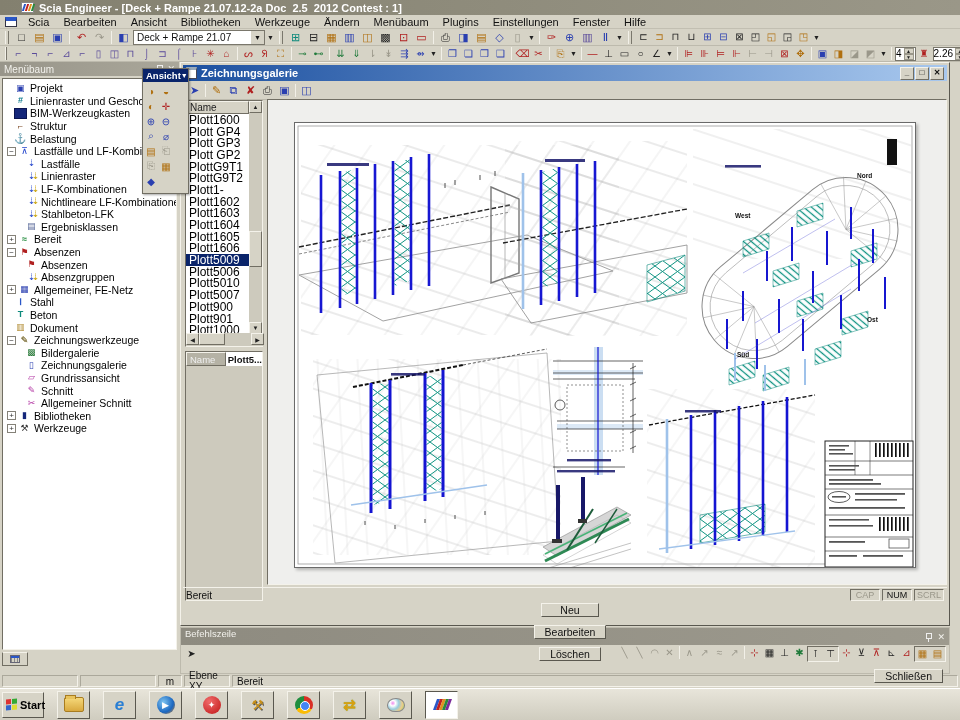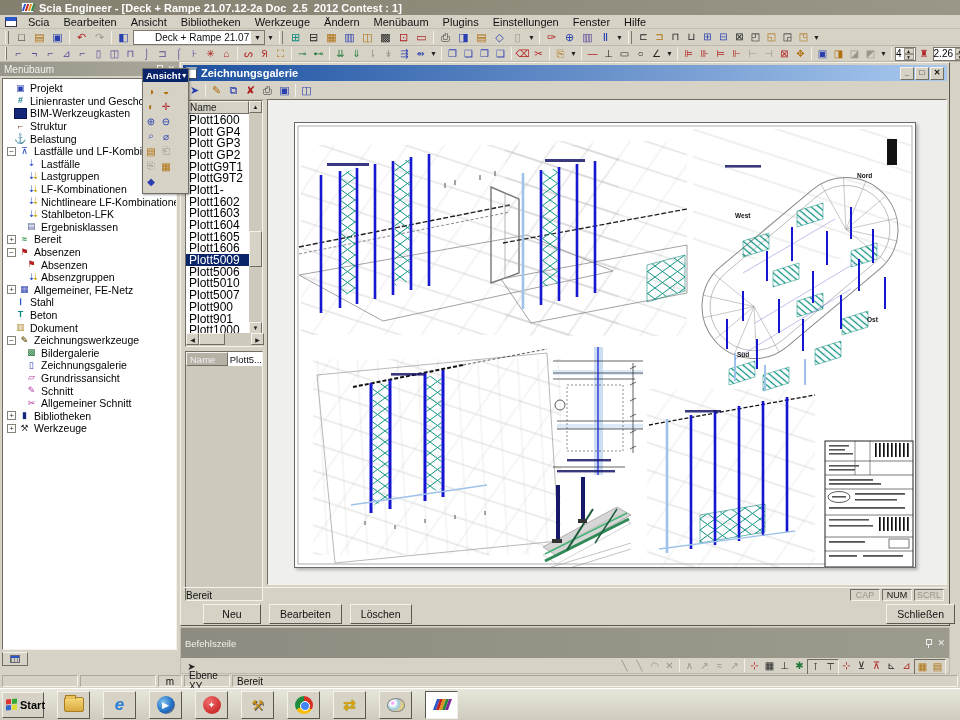--- a/index.html
+++ b/index.html
@@ -17,21 +17,21 @@
   #menubar .mi{padding:0 7px;color:#111;}
   .mdi-ico{width:12px;height:10px;border:1px solid #334;background:#fff;border-top:4px solid #2a57c8;margin:0 4px 0 5px;}
   
   .tbrow{left:0;width:960px;background:#d6d3c6;display:flex;align-items:center;gap:1px;padding-left:2px;border-bottom:1px solid #bdbaad;}
   #tb1{top:29px;height:17px;} #tb2{top:46px;height:16px;}
   .grip{width:4px;height:13px;border-left:1px solid #f2f0e8;border-right:1px solid #7a776c;margin:0 3px;}
   .tsep{width:1px;height:13px;background:#9a978a;border-right:1px solid #f2f0e8;margin:0 2px;}
   .ti{width:17px;height:15px;display:inline-flex;align-items:center;justify-content:center;font-size:11px;line-height:1;color:#333;flex:none;}
   .ti.sm{width:15px;font-size:10px;}
   .dda{width:9px;height:15px;display:inline-flex;align-items:center;justify-content:center;font-size:7px;color:#222;flex:none;}
-  .combo{height:15px;background:#fff;border:1px solid #7a776c;display:flex;align-items:center;font-size:10px;padding-left:21px;color:#111;}
+  .combo{height:15px;background:#fff;border:1px solid #7a776c;display:flex;align-items:center;font-size:10px;padding-left:3px;color:#111;}
   .combo .cbtn{margin-left:auto;width:13px;height:13px;background:#d6d3c6;display:flex;align-items:center;justify-content:center;font-size:7px;}
   .spin{height:14px;background:#fff;border:1px solid #7a776c;display:flex;align-items:center;font-size:10px;justify-content:flex-end;padding-right:1px;}
   .spin .ud{width:10px;height:12px;display:flex;flex-direction:column;margin-left:2px;}
   .spin .ud b{flex:1;background:#d6d3c6;border:1px solid #9a978a;font-size:5px;line-height:4px;text-align:center;color:#222;}
   .c-red{color:#b02020;} .c-blu{color:#2a3fb0;} .c-grn{color:#1f7a3a;} .c-tea{color:#0d8a7c;} .c-pur{color:#5a4a9a;} .c-org{color:#b07010;} .c-gry{color:#9a978a;} .c-dk{color:#222;}
   
   #sidebar{left:0;top:62px;width:179px;height:612px;background:#d6d3c6;}
   .panhead{height:14px;background:linear-gradient(90deg,#98958a,#aaa79a);color:#f2f1ec;font-size:10px;display:flex;align-items:center;padding:0 4px;}
   .panhead .sp{margin-left:auto;display:flex;gap:3px;align-items:center;}
   .pin-icon{position:relative;width:9px;height:10px;display:inline-block;}
@@ -77,33 +77,33 @@
   .lrow{height:11.7px;font-size:12px;display:flex;align-items:center;padding-left:3px;color:#000;width:63px;white-space:nowrap;overflow:hidden;}
   .lrow.sel{background:#0a246a;color:#fff;}
   .vsb{position:absolute;right:0;top:0;width:13px;height:233px;background:#cdcabd;}
   .sbtn{width:13px;height:12px;background:#d6d3c6;border:1px solid;border-color:#f4f2ea #716e63 #716e63 #f4f2ea;font-size:6px;display:flex;align-items:center;justify-content:center;color:#222;}
   .vthumb{position:absolute;left:0;top:130px;width:13px;height:36px;background:#d6d3c6;border:1px solid;border-color:#f4f2ea #716e63 #716e63 #f4f2ea;}
   .hsb{position:absolute;left:0;bottom:0;width:78px;height:13px;background:#cdcabd;display:flex;}
   .hthumb{width:26px;height:12px;background:#d6d3c6;border:1px solid;border-color:#f4f2ea #716e63 #716e63 #f4f2ea;}
   #gprops{left:4px;top:288px;width:78px;height:250px;background:#cdcabd;border:1px solid;border-color:#716e63 #f4f2ea #f4f2ea #716e63;}
   .prow{display:flex;height:14px;}
   .pkey{width:45px;background:#b5b2a5;border:1px solid;border-color:#f4f2ea #716e63 #716e63 #f4f2ea;font-size:9.5px;color:#eee;display:flex;align-items:center;padding-left:3px;}
-  .pval{flex:1;background:#fff;font-size:9.5px;display:flex;align-items:center;padding-left:2px;color:#111;}
+  .pval{flex:1;background:#fff;font-size:9.5px;display:flex;align-items:center;padding-left:2px;color:#111;font-weight:bold;}
   #gpreview{left:86px;top:36px;width:680px;height:486px;background:#efefed;border:1px solid;border-color:#716e63 #f4f2ea #f4f2ea #716e63;}
   #page{left:26px;top:22px;width:622px;height:446px;background:#fff;border:1px solid #6a6a6a;box-shadow:2px 2px 3px rgba(0,0,0,.25);}
   #page svg{display:block;}
   #gstatus{left:2px;top:524px;width:764px;height:15px;border-top:1px solid #f4f2ea;display:flex;align-items:center;font-size:10px;color:#111;padding:0 3px;}
   .indset{margin-left:auto;display:flex;gap:2px;}
   .ind{width:30px;height:12px;border:1px solid;border-color:#716e63 #f4f2ea #f4f2ea #716e63;font-size:9px;display:flex;align-items:center;justify-content:center;color:#9a978a;}
   .ind.on{color:#111;}
-  #gbuttons{left:16px;top:540px;width:764px;height:22px;display:flex;align-items:center;gap:8px;padding-left:6px;}
+  #gbuttons{left:4px;top:540px;width:764px;height:22px;display:flex;align-items:center;gap:8px;padding-left:6px;flex-direction:column;}
   .btn{height:20px;background:#d6d3c6;border:1px solid;border-color:#f4f2ea #5a584f #5a584f #f4f2ea;font-size:10.5px;display:flex;align-items:center;justify-content:center;padding:0 10px;min-width:58px;color:#111;}
   
   #cmdpanel{left:180px;top:627px;width:770px;height:47px;background:#d6d3c6;border:1px solid #bdbaad;}
-  #cmdhead{height:30px;background:linear-gradient(90deg,#8e8b80,#9d9a8e);color:#f2f1ec;font-size:9.5px;display:flex;align-items:center;padding:0 4px;}
+  #cmdhead{height:17px;background:linear-gradient(90deg,#8e8b80,#9d9a8e);color:#f2f1ec;font-size:9.5px;display:flex;padding:0 4px;}
   #cmdicons{height:17px;display:flex;align-items:center;padding:0 3px;}
   .ci{width:15px;height:14px;display:inline-flex;align-items:center;justify-content:center;font-size:10px;flex:none;}
   #cmdinput{position:absolute;left:4px;top:31px;width:760px;height:14px;background:#fff;border:1px solid;border-color:#716e63 #f4f2ea #f4f2ea #716e63;font-size:10px;display:flex;align-items:center;padding-left:3px;color:#111;}
   
   #statusbar{left:0;top:674px;width:960px;height:14px;background:#d6d3c6;display:flex;gap:2px;align-items:stretch;padding:1px 2px;}
   .scell{border:1px solid;border-color:#aba89b #f4f2ea #f4f2ea #aba89b;font-size:10px;display:flex;align-items:center;padding:0 4px;color:#111;}
   #taskbar{left:0;top:688px;width:960px;height:32px;background:linear-gradient(#e8e5da,#cfccbf);border-top:1px solid #fff;display:flex;align-items:center;gap:13px;padding:0 2px;}
   #startbtn{width:42px;height:26px;background:#d6d3c6;border:1px solid;border-color:#f4f2ea #5a584f #5a584f #f4f2ea;display:flex;align-items:center;gap:3px;padding:0 3px;}
   #startbtn b{font-size:11px;}
   .flag{width:12px;height:11px;display:grid;grid-template-columns:5px 5px;grid-template-rows:5px 5px;gap:1px;transform:skewY(-6deg);}
@@ -332,21 +332,21 @@
       <div class="trow">
           <span class="spc"></span>
           <span class="spc"></span>
           <span class="tic i-ch"></span>
           <span>Lastfälle</span>
         </div>
       <div class="trow">
           <span class="spc"></span>
           <span class="spc"></span>
           <span class="tic i-ch2"></span>
-          <span>Lastgruppen</span>
+          <span>Linienraster</span>
         </div>
       <div class="trow">
           <span class="spc"></span>
           <span class="spc"></span>
           <span class="tic i-ch2"></span>
           <span>LF-Kombinationen</span>
         </div>
       <div class="trow">
           <span class="spc"></span>
           <span class="spc"></span>

